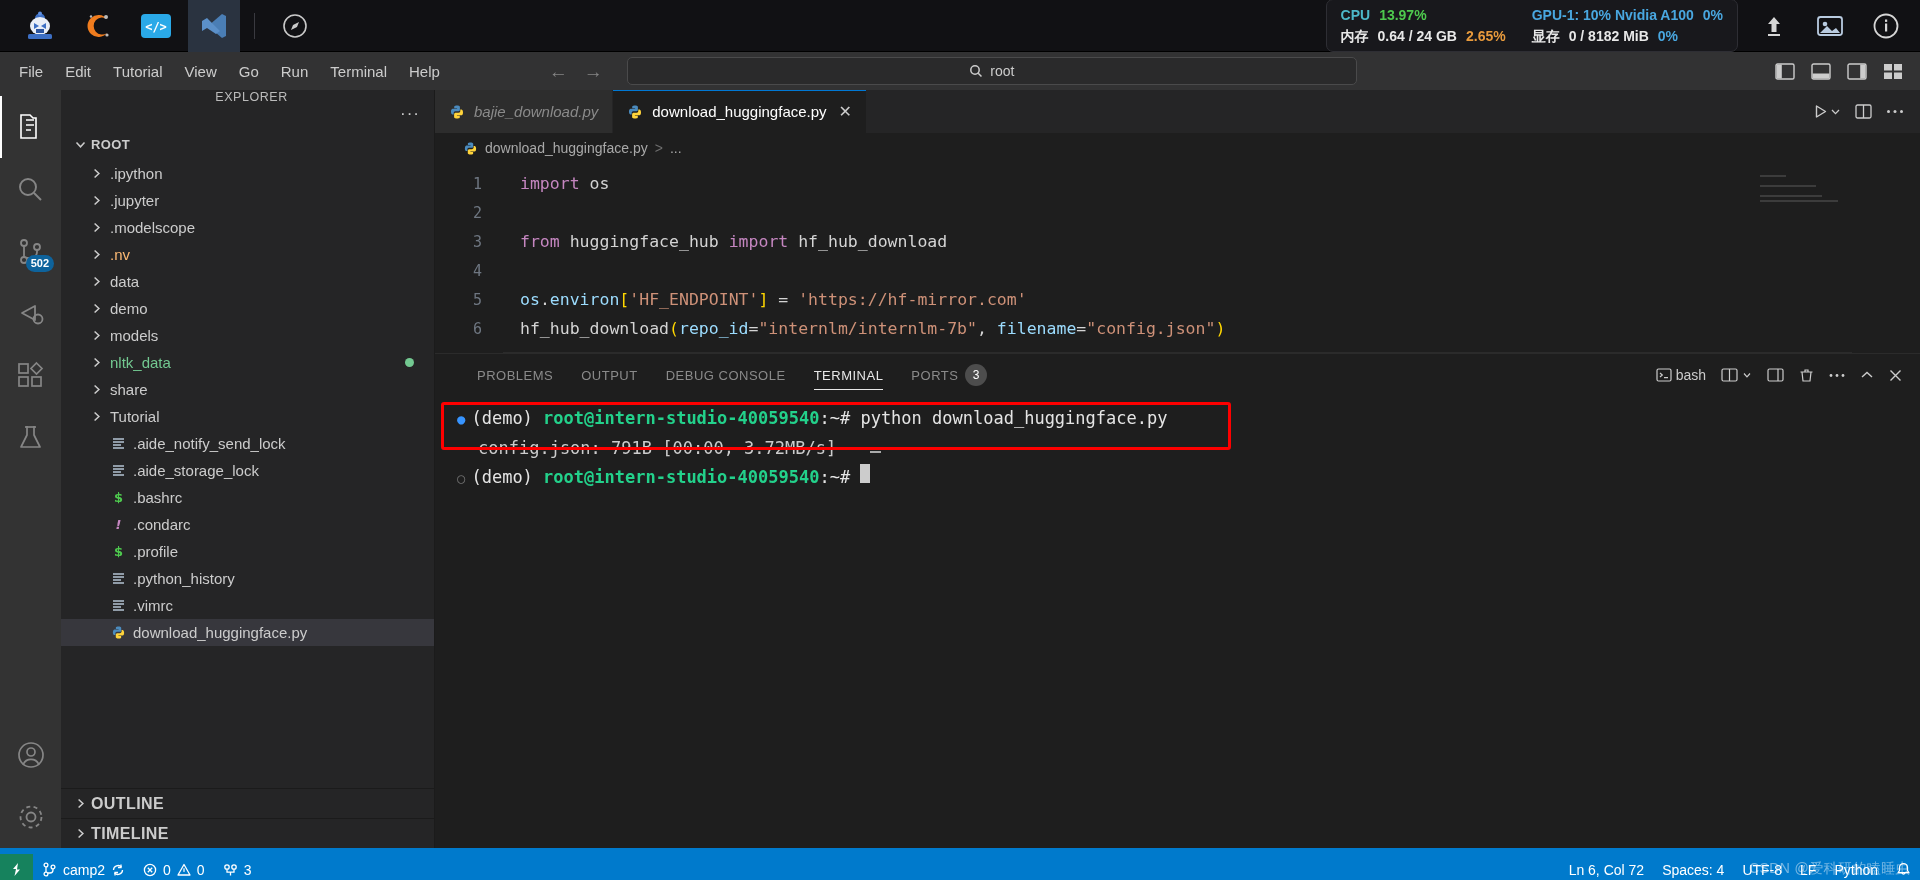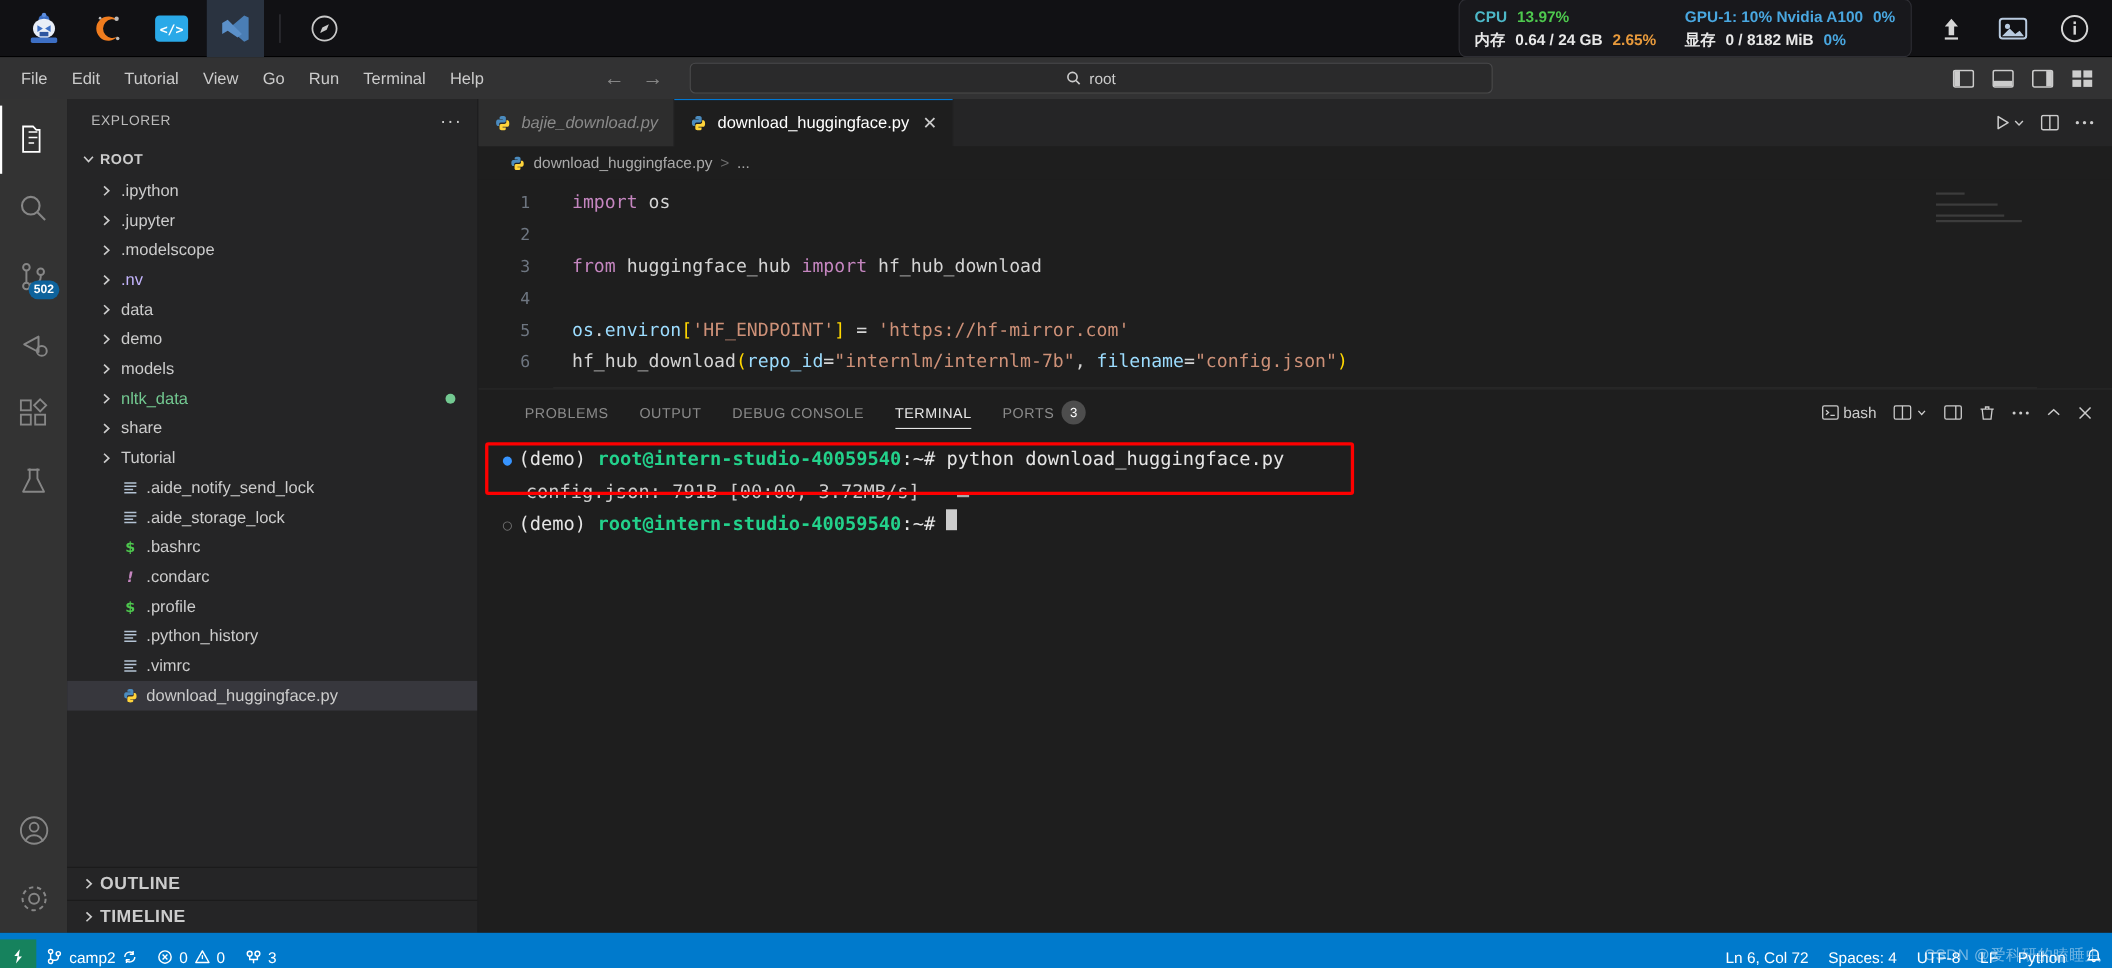--- a/index.html
+++ b/index.html
@@ -80,21 +80,21 @@
   }
   .ab-spacer { flex:1; }
 
   
   .sidebar {
     width:374px; background:#252526; display:flex; flex-direction:column; flex:0 0 374px;
     border-right:1px solid #1b1b1b;
   }
   .sb-header {
     height:40px; display:flex; align-items:center; padding:0 14px 0 22px;
-    font-size:12.5px; letter-spacing:.55px; color:#bbbbbb; text-transform:uppercase;
+    font-size:12.5px; letter-spacing:.55px; color:#bbbbbb; text-transform:uppercase;flex-direction:column;
   }
   .sb-dots { margin-left:auto; font-size:17px; color:#cccccc; cursor:pointer; letter-spacing:1px; }
   .sb-section {
     display:flex; align-items:center; height:28px; padding-left:8px;
     font-size:13px; font-weight:bold; letter-spacing:.4px; color:#cccccc; cursor:pointer;
   }
   .tree { flex:1; overflow:hidden; padding-top:2px; }
   .tree-row {
     height:27px; display:flex; align-items:center; padding-left:24px; cursor:pointer;
     font-size:15px; position:relative; white-space:nowrap;
@@ -446,21 +446,21 @@
             <span class="tree-ico" style="width: 0px; flex: 0 0 0px;"></span>
             <span class="tree-label" style="color:#cccccc">.modelscope</span>
           </div>
           <div class="tree-row">
             <span class="tw" style="color:#cccccc">
               <svg width="13" height="13" viewBox="0 0 13 13">
                 <path d="M4.6 2.5 L8.9 6.5 L4.6 10.5" fill="none" stroke="#cccccc" stroke-width="1.5"></path>
               </svg>
             </span>
             <span class="tree-ico" style="width: 0px; flex: 0 0 0px;"></span>
-            <span class="tree-label" style="color:#c4b5fd">.nv</span>
+            <span class="tree-label" style="color:#fdba74">.nv</span>
           </div>
           <div class="tree-row">
             <span class="tw" style="color:#cccccc">
               <svg width="13" height="13" viewBox="0 0 13 13">
                 <path d="M4.6 2.5 L8.9 6.5 L4.6 10.5" fill="none" stroke="#cccccc" stroke-width="1.5"></path>
               </svg>
             </span>
             <span class="tree-ico" style="width: 0px; flex: 0 0 0px;"></span>
             <span class="tree-label" style="color:#cccccc">data</span>
           </div>

